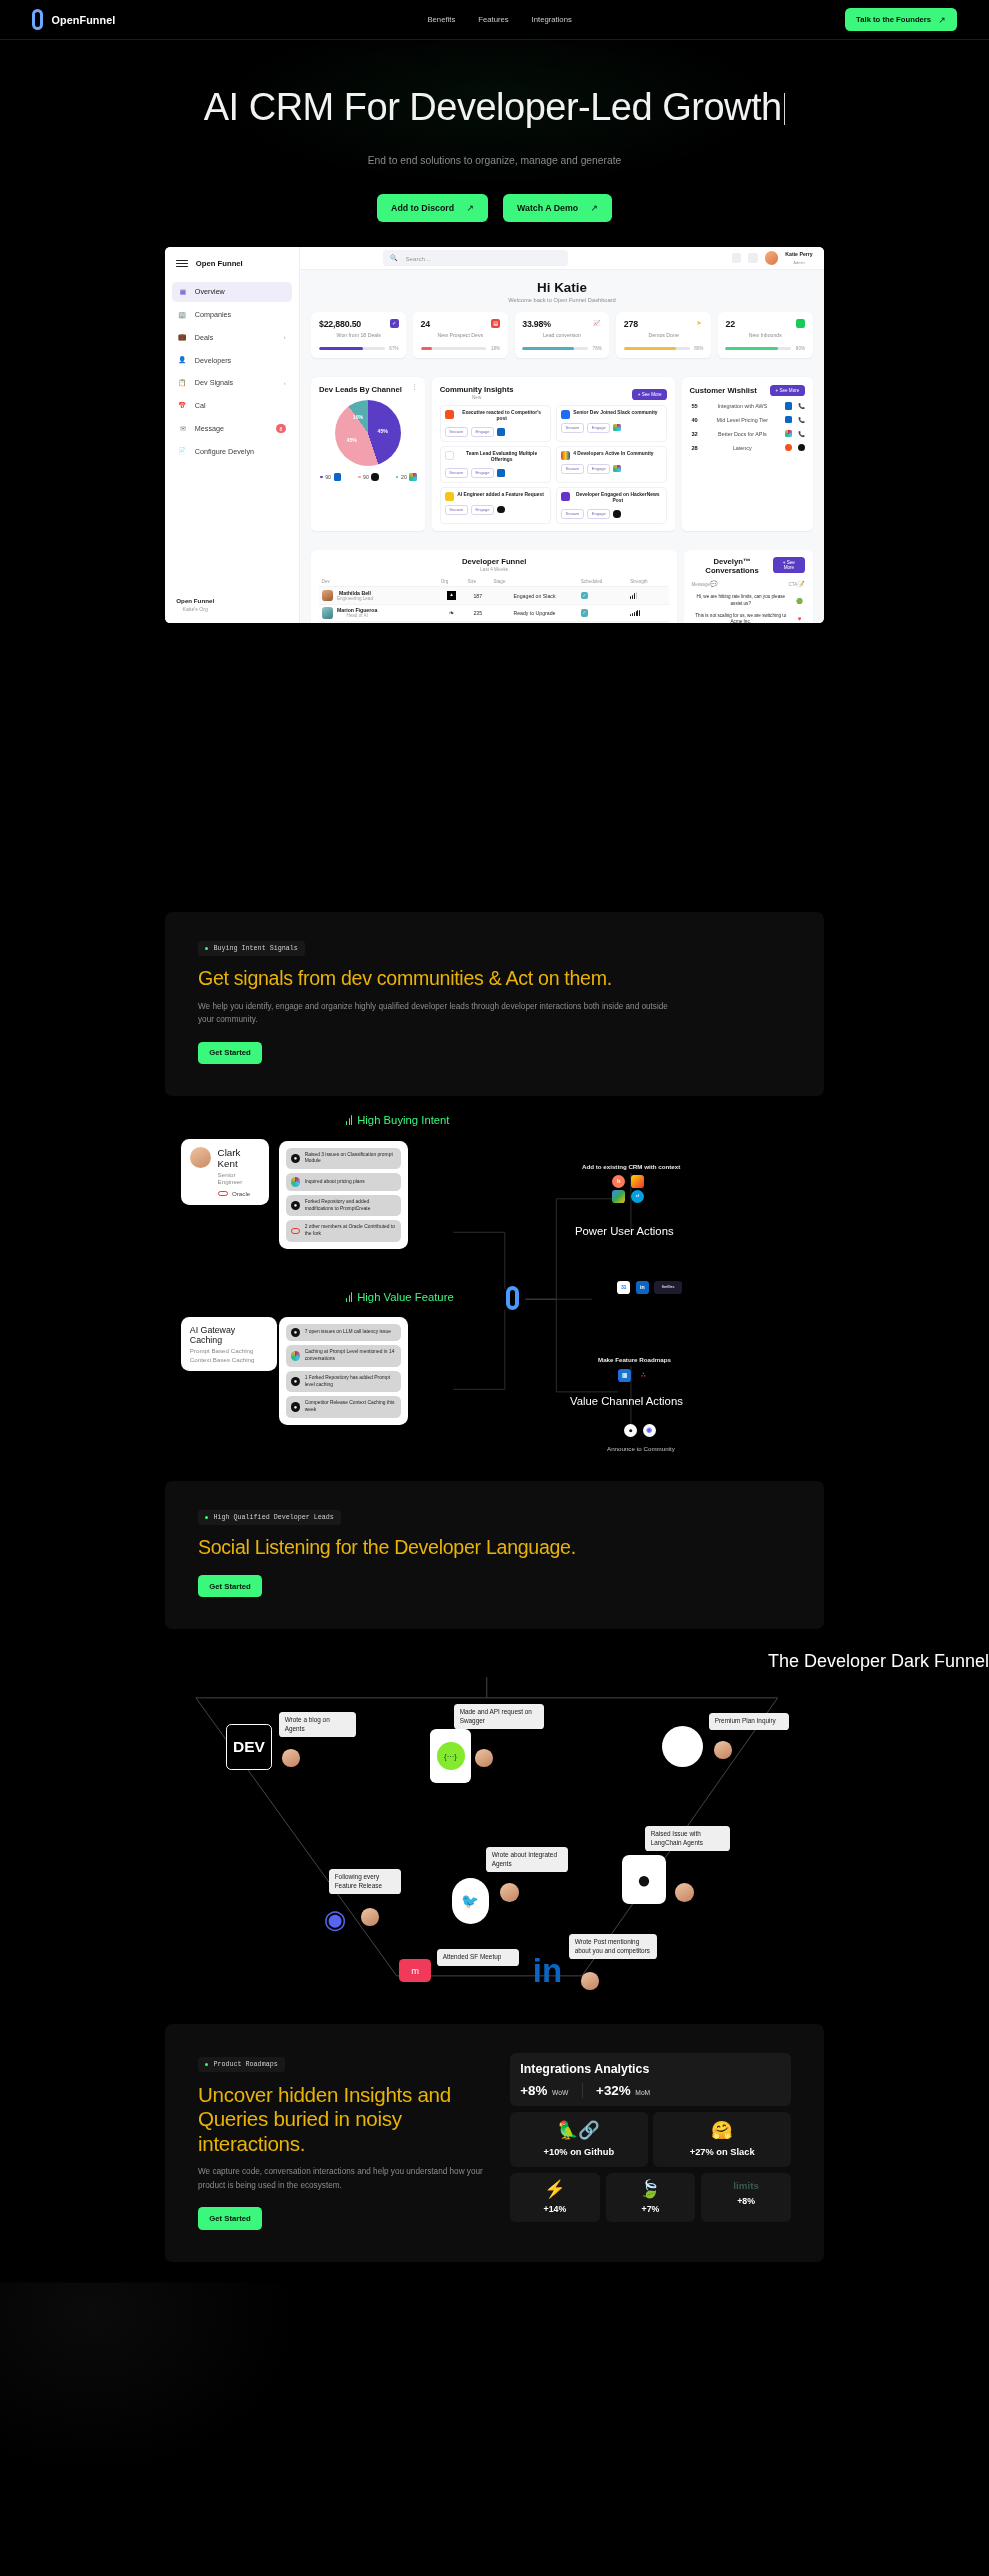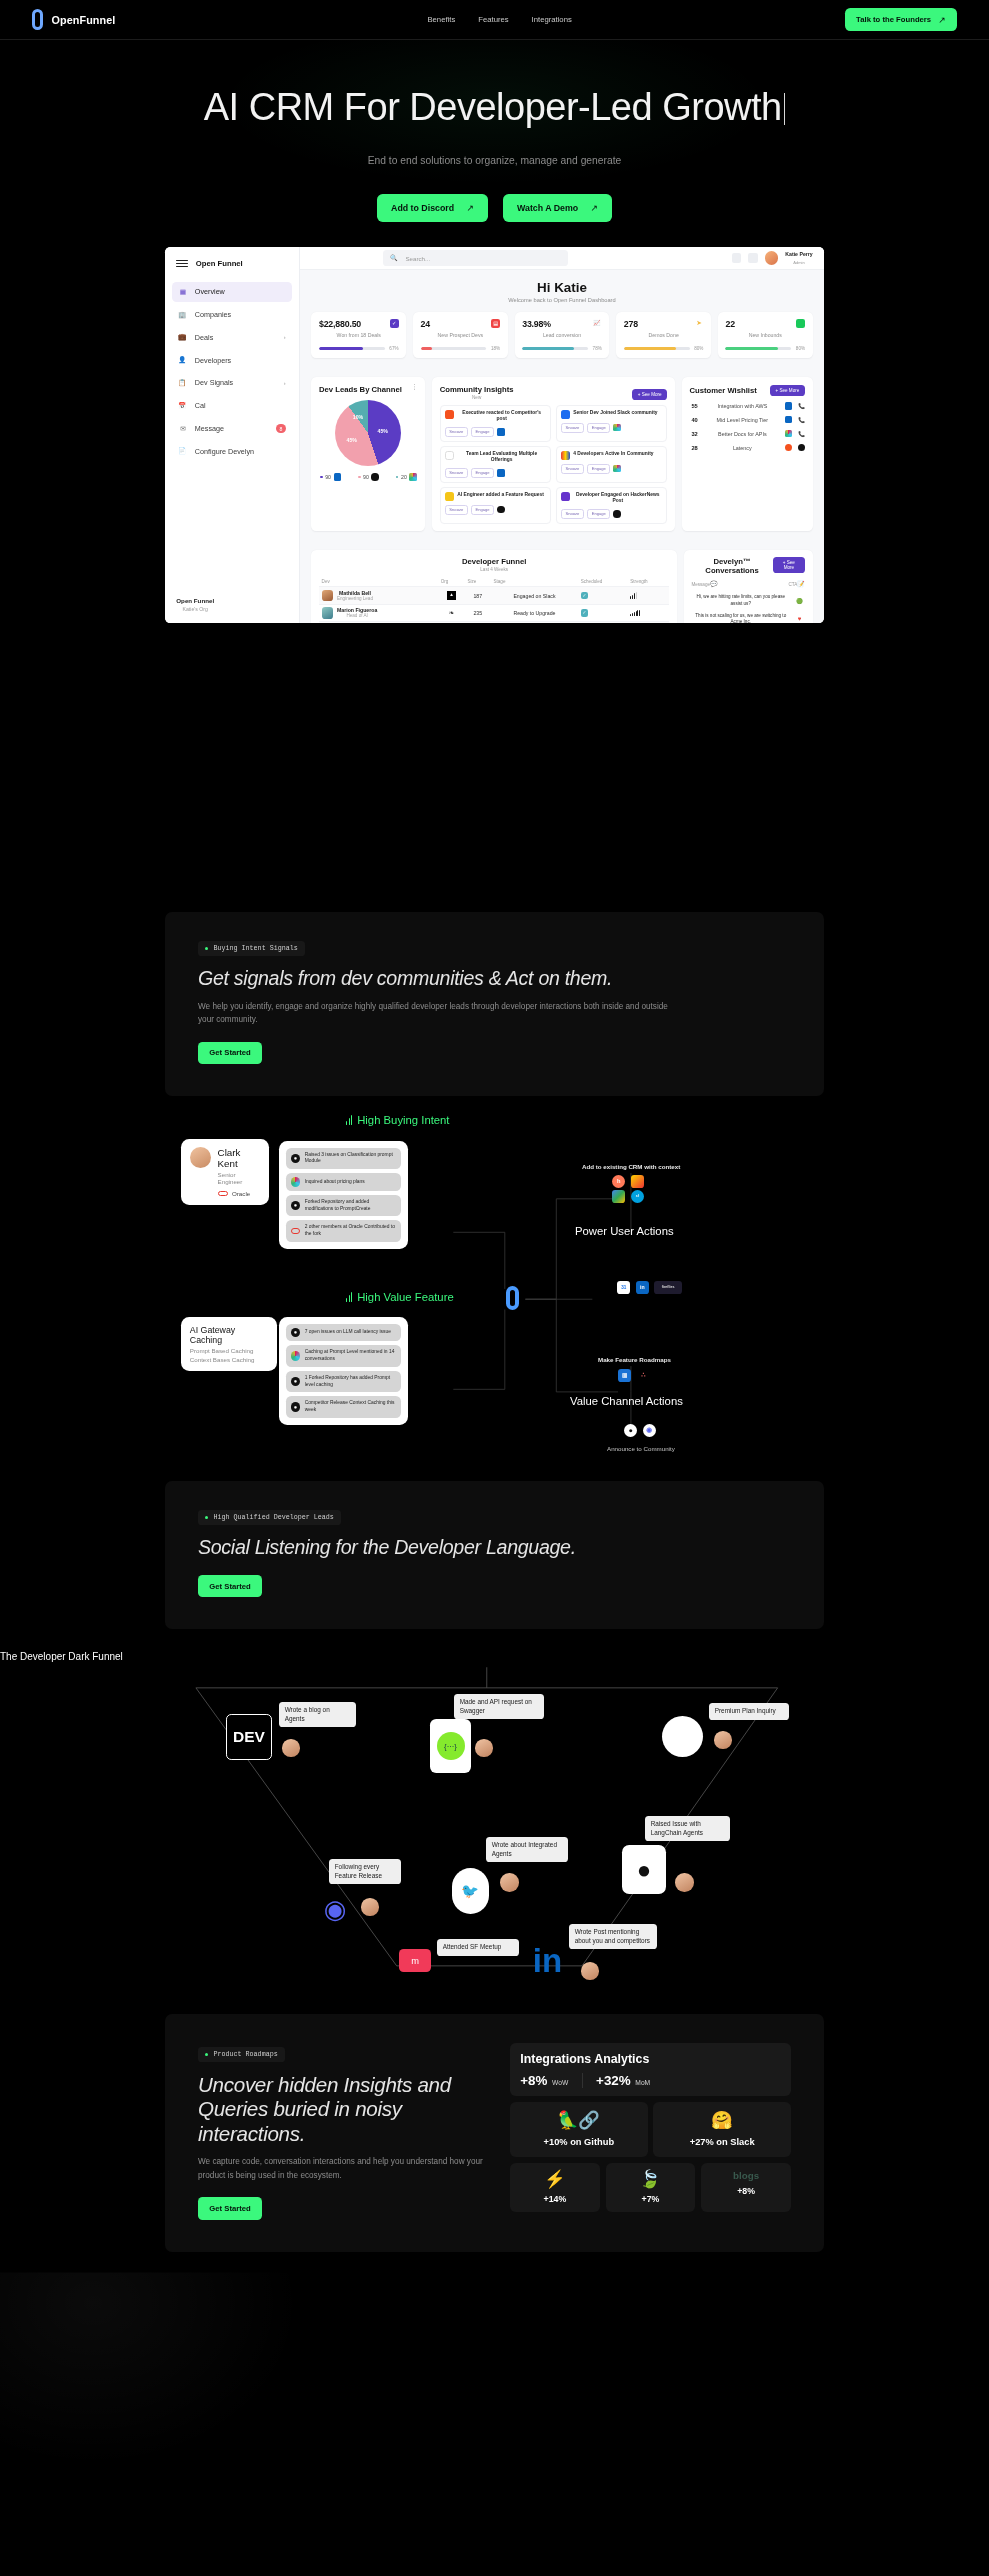--- a/index.html
+++ b/index.html
@@ -147,21 +147,21 @@
   .conv-tx{font-size:4.6px;color:#2b2b2b;line-height:1.4;flex:1;}
   .cta-ico{width:10.8px;height:10.8px;flex:none;display:flex;align-items:center;justify-content:center;
            font-size:5.7px;}
 
   
   .section{width:659px;margin:0 auto;border-radius:7.2px;}
   .sec-grey{background:#0d0d0d;padding:29px 33px 32px;}
   .chip{display:inline-flex;align-items:center;gap:5.2px;background:#181818;border-radius:3.6px;
         padding:3.6px 7.2px;font-family:"Liberation Mono",monospace;font-size:6.7px;color:#cfcfcf;}
   .chip i{width:3.1px;height:3.1px;border-radius:50%;background:#3bf87d;display:block;}
-  .sec-h2{font-size:19.6px;font-weight:400;color:#e5e5e5;margin-top:11.3px;letter-spacing:-0.3px;line-height:1.18;font-style:italic;}
+  .sec-h2{font-size:19.6px;font-weight:400;color:#eab308;margin-top:11.3px;letter-spacing:-0.3px;line-height:1.18;}
   .sec-p{font-size:8.2px;color:#8d8d8d;margin-top:9.3px;line-height:1.62;font-weight:300;max-width:474px;}
   .sec-btn{margin-top:15.5px;background:#3bf87d;color:#06160c;border:none;border-radius:4.6px;
            font-size:7.7px;font-weight:600;padding:6.7px 11.3px;cursor:pointer;font-family:inherit;}
 
   
   .intent{position:relative;width:659px;margin:14.4px auto 0;height:361px;}
   .lbl-green{position:absolute;font-size:11.3px;color:#3bf87d;display:flex;align-items:center;gap:5.2px;}
   .bars-ico{display:flex;align-items:flex-end;gap:1.5px;height:10.3px;}
   .bars-ico i{width:1px;background:#3bf87d;border-radius:0.5px;}
   .pcard{position:absolute;background:#fff;border-radius:8.2px;padding:8.2px 9.3px;color:#111;}
@@ -178,21 +178,21 @@
   .srow-tx{font-size:4.9px;color:#1e1e1e;line-height:1.35;}
   .hub{position:absolute;width:13.4px;height:24px;border:4.1px solid #4a9bff;border-radius:6.7px;}
   .branch-t{position:absolute;font-size:6.2px;color:#e8e8e8;font-weight:600;}
   .branch-h{position:absolute;font-size:11.3px;color:#fff;font-weight:500;}
   .logo-box{position:absolute;display:flex;align-items:center;gap:5.2px;}
   .lg{width:13.4px;height:13.4px;border-radius:3.1px;display:flex;align-items:center;justify-content:center;
       font-size:5.7px;color:#fff;font-weight:700;}
   svg.lines{position:absolute;inset:0;width:100%;height:100%;pointer-events:none;}
 
   
-  .df-title{text-align:left;font-size:10px;font-weight:500;margin-top:21.6px;}
+  .df-title{text-align:right;font-size:18px;font-weight:500;margin-top:21.6px;}
   .df-wrap{position:relative;width:659px;height:330px;margin:5.2px auto 0;}
   .bubble{position:absolute;background:#efefef;color:#1a1a1a;border-radius:3.6px;
           font-size:6.4px;line-height:1.32;padding:4.1px 5.7px;}
   .pf{position:absolute;border-radius:50%;background:linear-gradient(150deg,#efc4a4,#c1835f);}
   .plat{position:absolute;background:#fff;display:flex;align-items:center;justify-content:center;}
 
   
   .rm{display:flex;gap:20.6px;align-items:flex-start;}
   .rm-left{flex:1;padding-top:4.1px;}
   .rm-right{width:281px;flex:none;}
@@ -912,21 +912,21 @@
           <div class="an-grid3">
             <div class="an-tile sm">
               <div class="an-emoji" style="color:#3ecf8e">⚡</div>
               <div class="an-lbl">+14%</div>
             </div>
             <div class="an-tile sm">
               <div class="an-emoji">🍃</div>
               <div class="an-lbl">+7%</div>
             </div>
             <div class="an-tile sm">
-              <div class="an-emoji" style="font-size:9.8px;color:#39594d;font-weight:700">blogs</div>
+              <div class="an-emoji" style="font-size:9.8px;color:#39594d;font-weight:700">limits</div>
               <div class="an-lbl">+8%</div>
             </div>
           </div>
         </div>
       </div>
     </div>
   </div>
 
   <div class="glow">
     <div class="glow-inner"></div>

